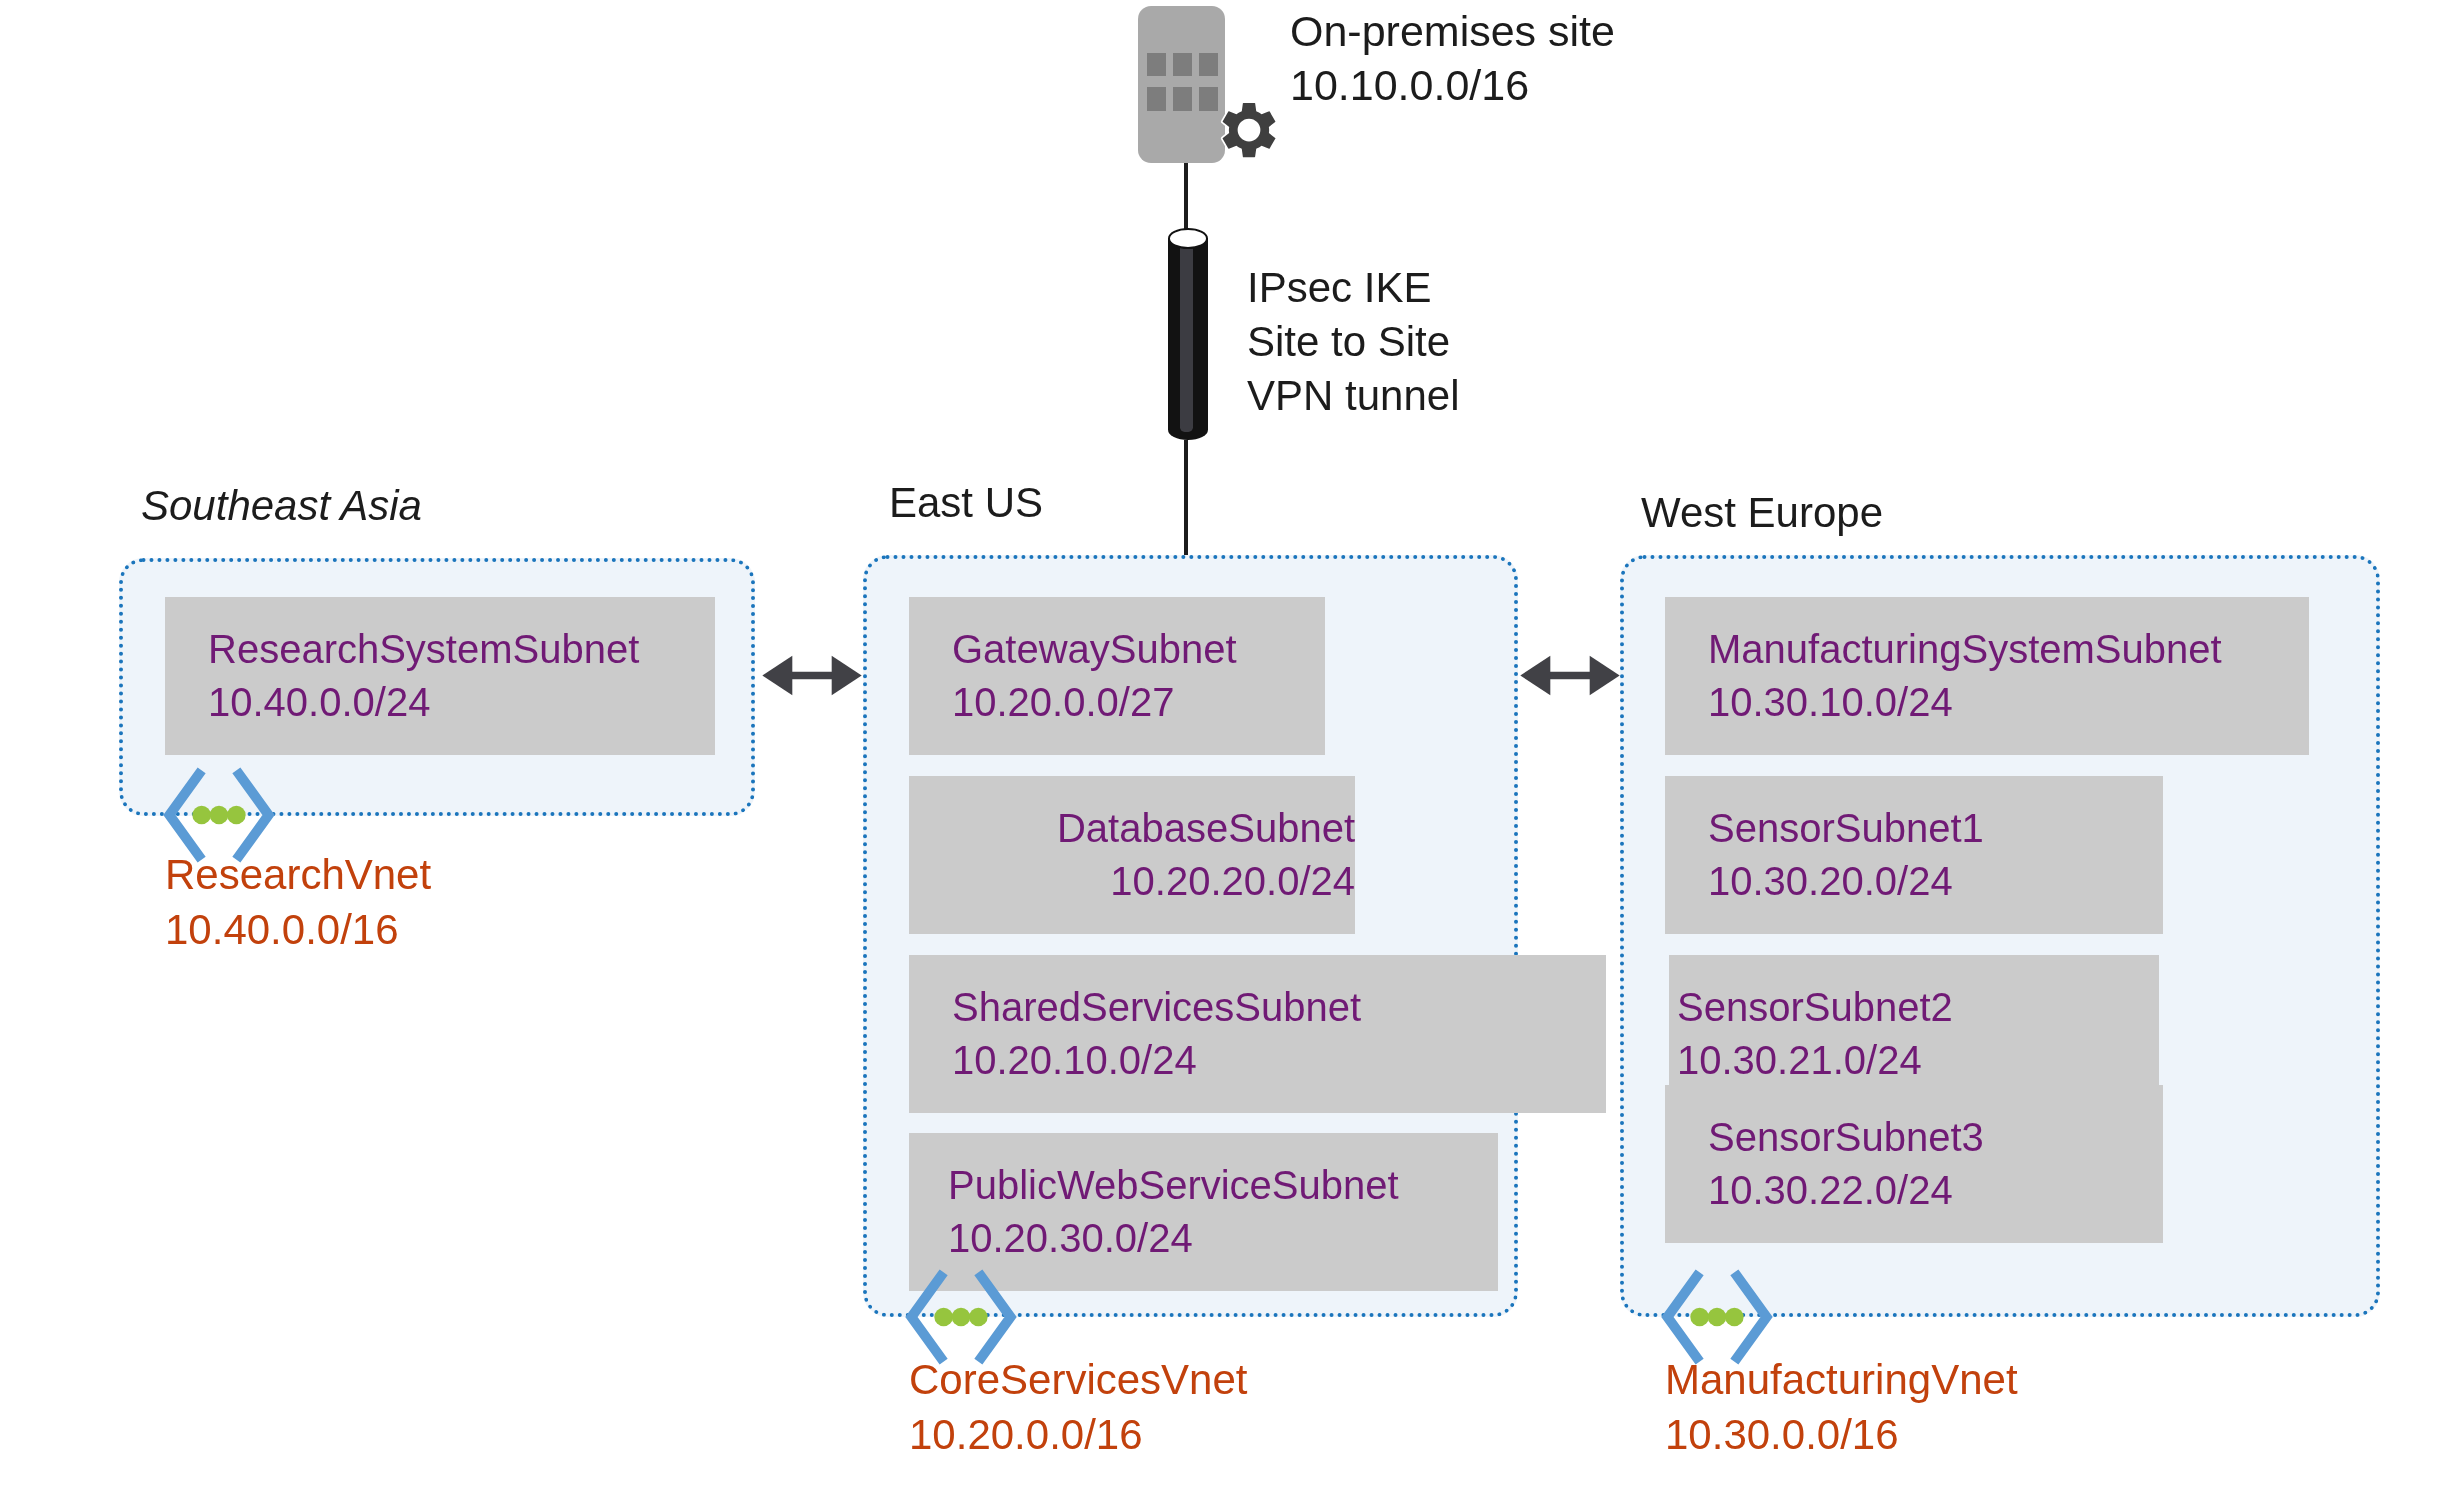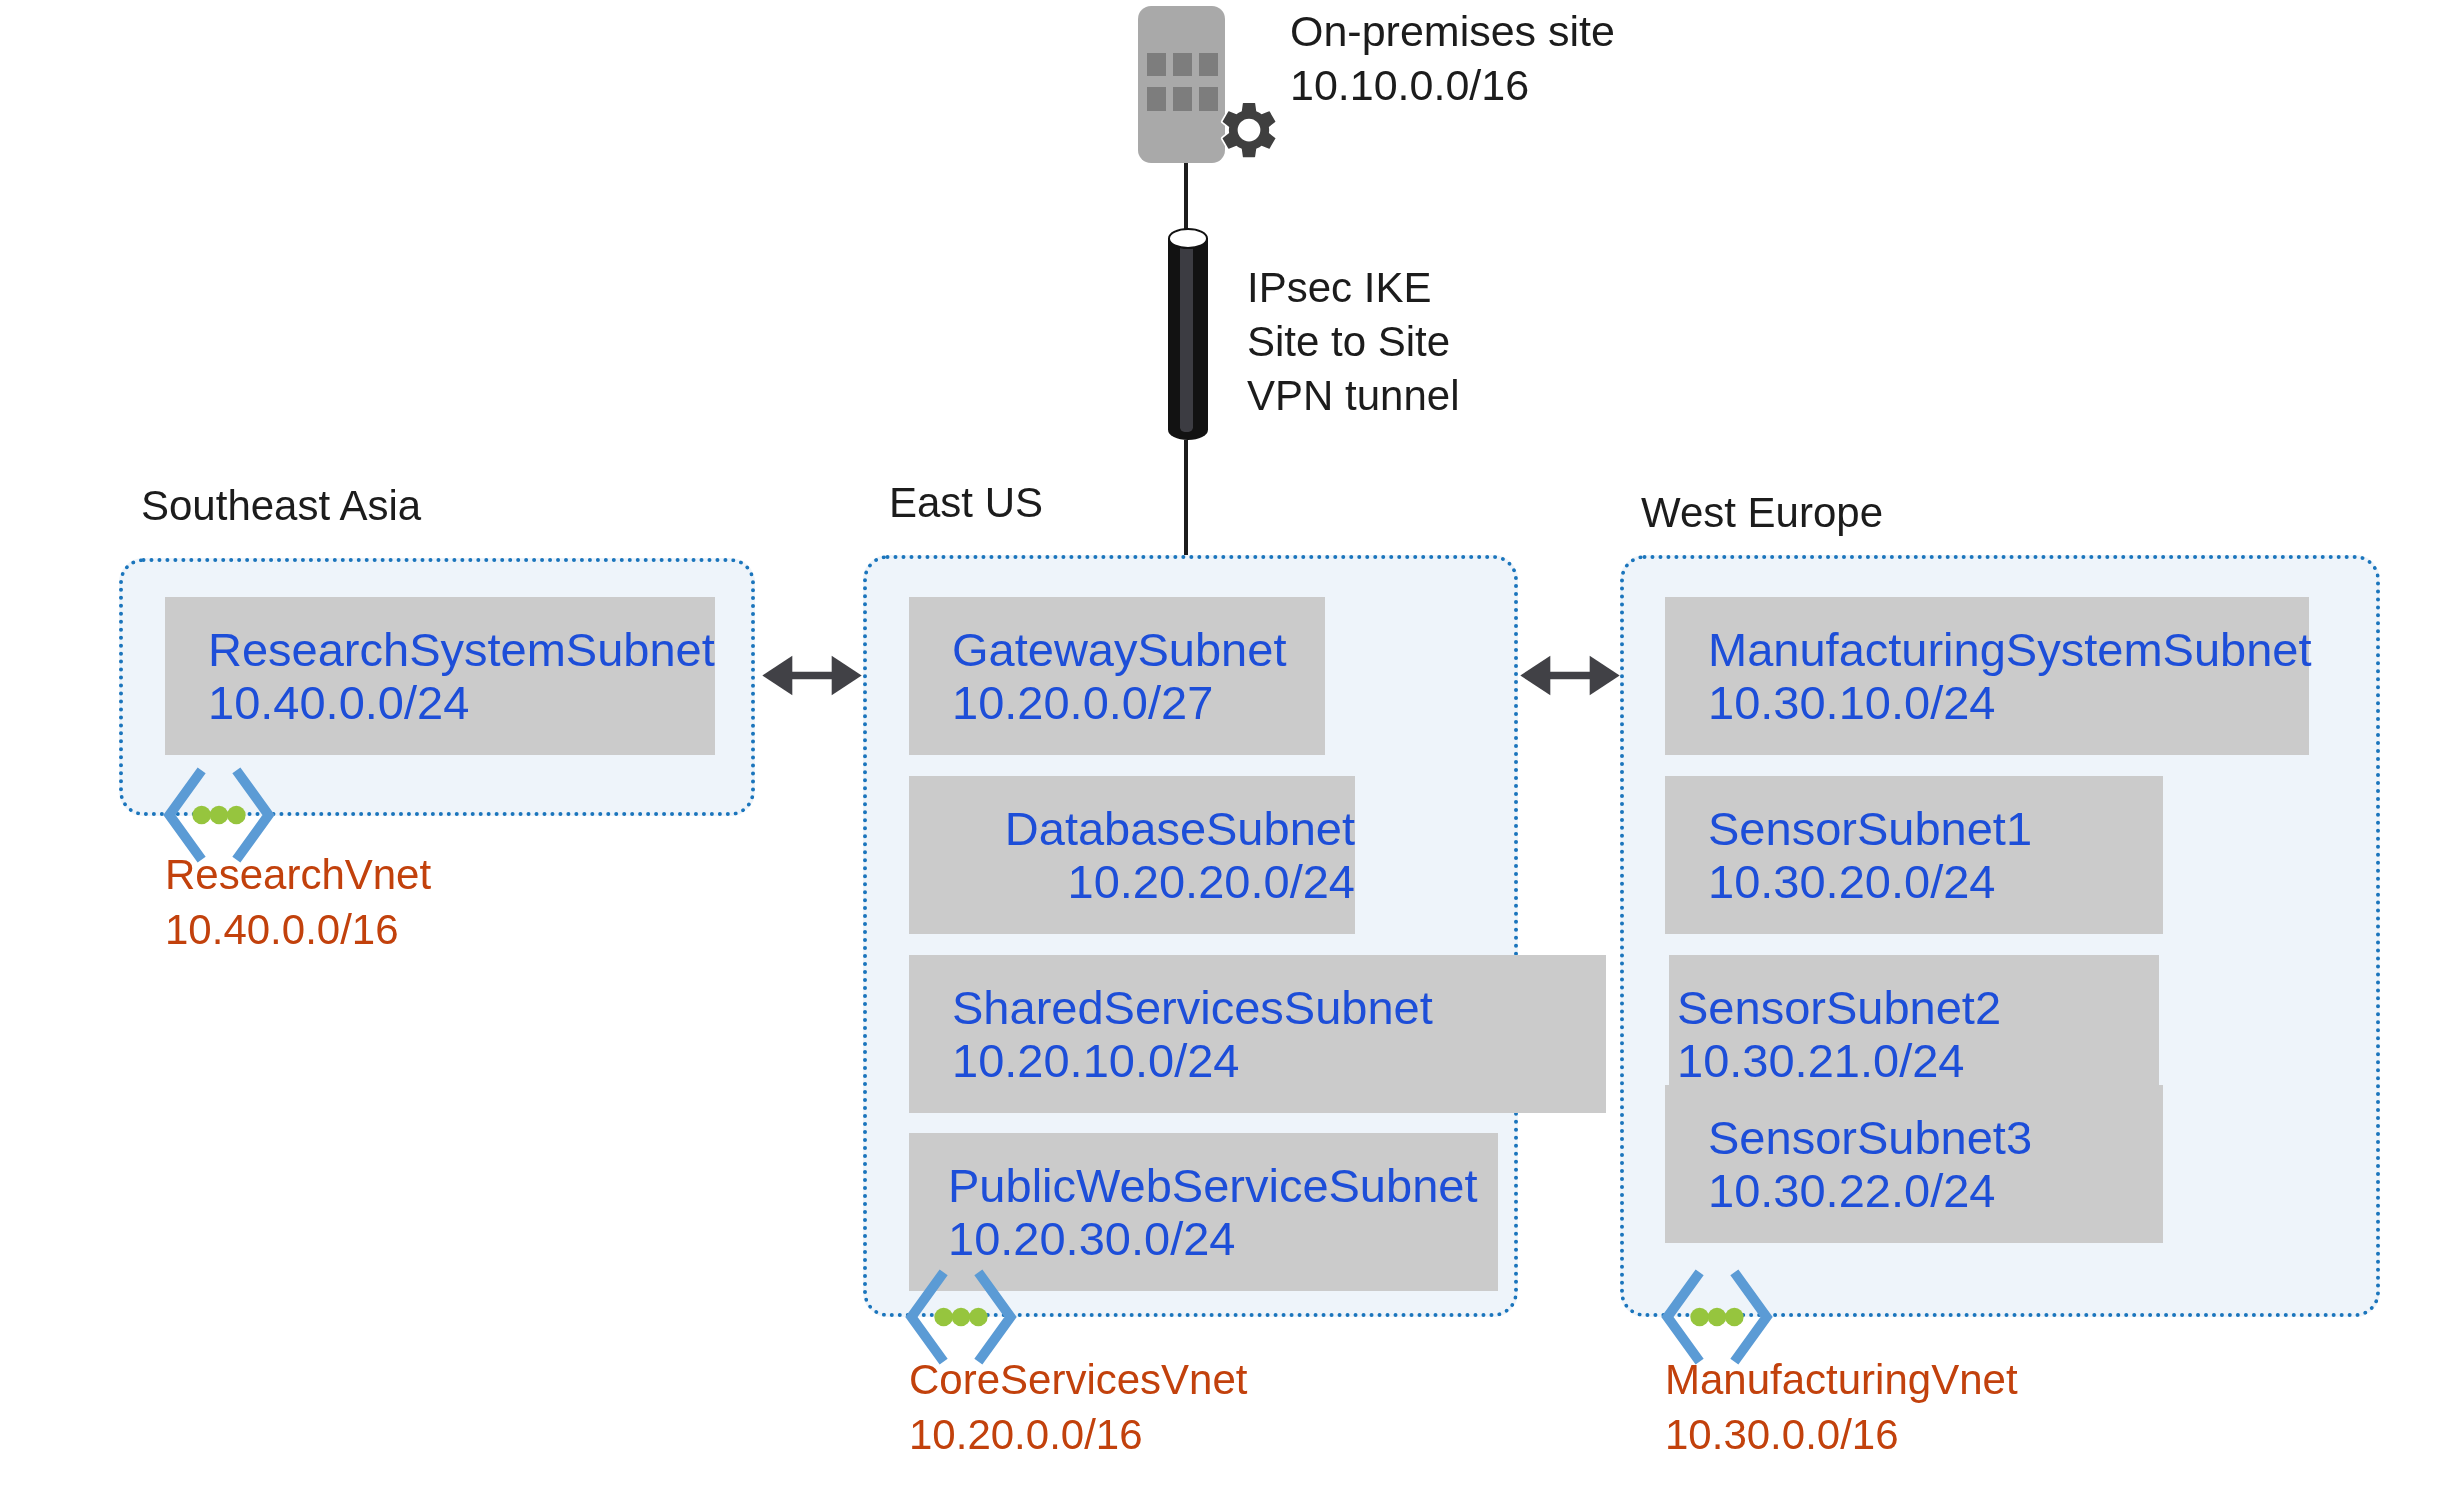--- a/index.html
+++ b/index.html
@@ -14,21 +14,21 @@
     border:4.7px dotted #1b75bc; border-radius:24.5px; background:#eef4fa;
   }
   .region-label {
     position:absolute; font-size:42px; color:#1c1c1c; white-space:nowrap;
   }
 
   
   .subnet {
     position:absolute; height:158px; background:#cbcbcb; box-sizing:border-box;
     display:flex; flex-direction:column; justify-content:center;
-    padding-left:43px; font-size:47px; line-height:53px; color:#1d4ed8;
+    padding-left:43px; font-size:40px; line-height:53px; color:#701a75;
     white-space:nowrap;
   }
 
   
   .vnet-label {
     position:absolute; font-size:42px; line-height:55px; color:#c2410c; white-space:nowrap;
   }
 
   
   .building-body {
@@ -100,21 +100,21 @@
   <div class="cyl-body">
     <div class="cyl-stripe"></div>
   </div>
   <div class="cyl-top"></div>
   <div class="tunnel-text">
     <div>IPsec IKE</div>
     <div>Site to Site</div>
     <div>VPN tunnel</div>
   </div>
 
-  <div class="region-label" style="left:141px; top:482px;">Southeast Asia</div>
+  <div class="region-label" style="left:141px; top:482px;font-style:italic;">Southeast Asia</div>
   <div class="region-box" style="left:119px; top:558px; width:636px; height:258px;"></div>
   <div class="subnet" style="left:165px; top:597px; width:550px;">
     <div>ResearchSystemSubnet</div>
     <div>10.40.0.0/24</div>
   </div>
   <svg class="vnet-icon" style="left:157px; top:753px;" viewBox="0 0 100 100">
     <polyline points="36,14 10,50 36,86" fill="none" stroke="#5b9bd5" stroke-width="8"></polyline>
     <polyline points="64,14 90,50 64,86" fill="none" stroke="#5b9bd5" stroke-width="8"></polyline>
     <circle cx="36" cy="50" r="7.5" fill="#96c53e"></circle>
     <circle cx="50" cy="50" r="7.5" fill="#96c53e"></circle>

